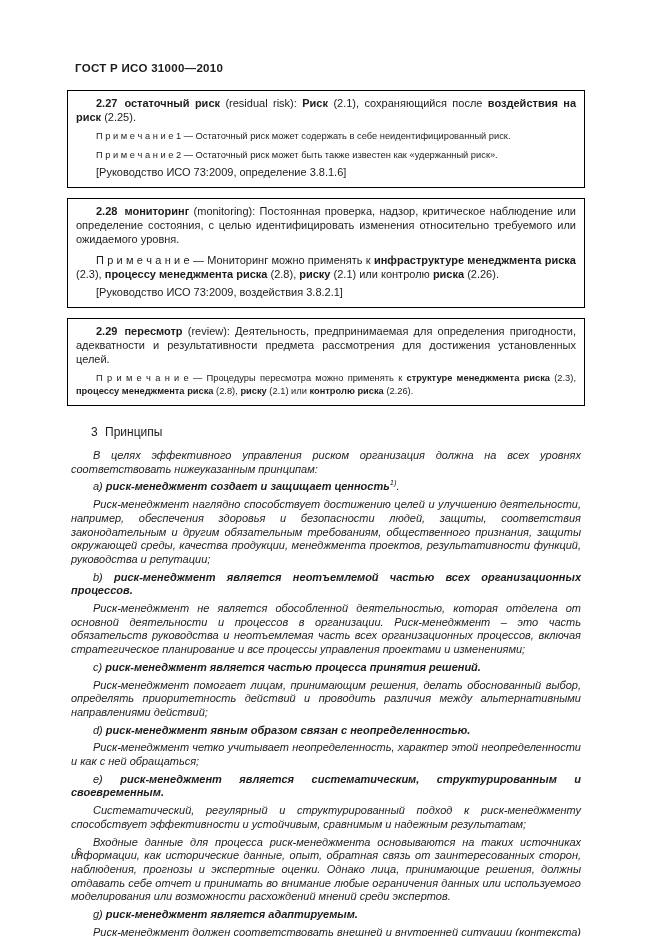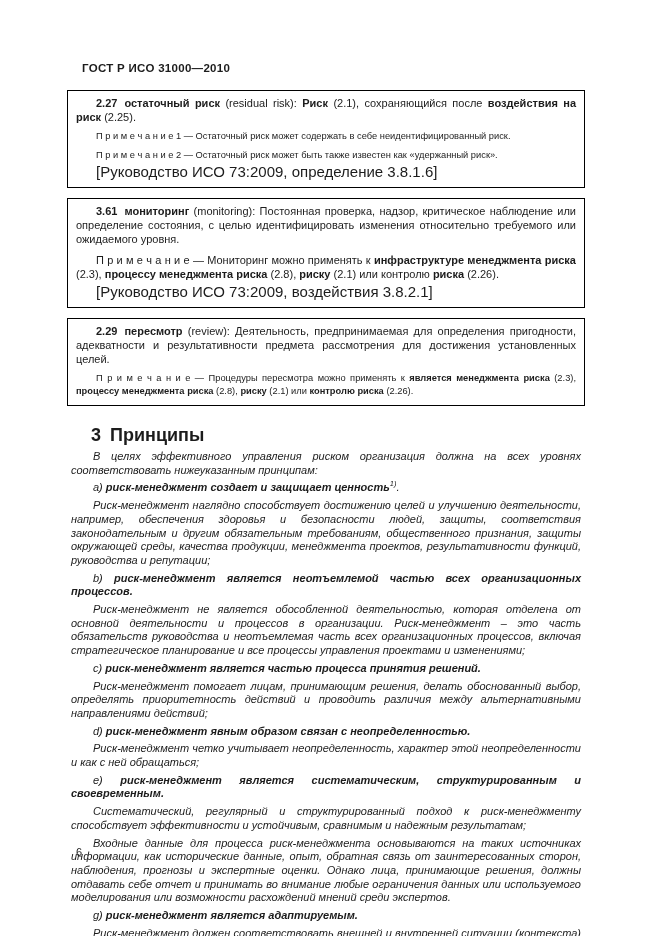--- a/index.html
+++ b/index.html
@@ -5,21 +5,21 @@
   html,body{margin:0;padding:0;background:#ffffff;}
   .page{
     position:relative;
     width:661px;height:936px;
     background:#ffffff;
     font-family:"Liberation Sans", sans-serif;
     color:#1c1c1c;
     overflow:hidden;
   }
   .doc-header{
-    position:absolute;left:82px;top:62px;
+    position:absolute;left:75px;top:62px;
     font-size:11.5px;font-weight:bold;letter-spacing:0.3px;
   }
   .content{
     position:absolute;left:67px;top:90px;width:518px;
   }
   .def-box{
     border:1px solid #000000;
     padding:5px 8px 8px 8px;
     margin-bottom:10px;
     box-sizing:border-box;
@@ -35,27 +35,27 @@
     font-size:9.3px;line-height:12.5px;
     text-align:justify;text-indent:20px;
   }
   .def-note{
     margin:7px 0 0 0;
     font-size:11px;line-height:14px;
     text-align:justify;text-indent:20px;
   }
   .def-source{
     margin:4px 0 0 0;
-    font-size:15px;line-height:14px;
+    font-size:11px;line-height:14px;
     text-indent:20px;
   }
   .section-heading{
-    margin:19px 0 4px 0;
+    margin:19px 0 10px 0;
     padding-left:24px;
-    font-size:18px;font-weight:bold;
+    font-size:12px;font-weight:normal;
     word-spacing:4px;
   }
   .body-p{
     margin:4px;
     font-size:11px;line-height:13.7px;
     text-align:justify;text-indent:22px;font-style:italic;
   }
   .b{font-weight:bold;}
   sup{font-size:7.5px;line-height:0;vertical-align:super;}
   .footnote-rule{
@@ -83,28 +83,28 @@
   <div class="content">
 
     <div class="def-box">
       <p class="def-main"><span class="b">2.27</span><span class="b">остаточный риск</span><span> (residual risk): </span><span class="b">Риск</span><span> (2.1), сохраняющийся после </span><span class="b">воздействия на риск</span><span> (2.25).</span></p>
       <p class="def-note-sm"><span>П р и м е ч а н и е   1 — Остаточный риск может содержать в себе неидентифицированный риск.</span></p>
       <p class="def-note-sm"><span>П р и м е ч а н и е   2 — Остаточный риск может быть также известен как «удержанный риск».</span></p>
       <p class="def-source">[Руководство ИСО 73:2009, определение 3.8.1.6]</p>
     </div>
 
     <div class="def-box">
-      <p class="def-main"><span class="b">3.61</span><span class="b">мониторинг</span><span> (monitoring): Постоянная проверка, надзор, критическое наблюдение или определение состояния, с целью идентифицировать изменения относительно требуемого или ожидаемого уровня.</span></p>
+      <p class="def-main"><span class="b">2.28</span><span class="b">мониторинг</span><span> (monitoring): Постоянная проверка, надзор, критическое наблюдение или определение состояния, с целью идентифицировать изменения относительно требуемого или ожидаемого уровня.</span></p>
       <p class="def-note"><span>П р и м е ч а н и е — Мониторинг можно применять к </span><span class="b">инфраструктуре менеджмента риска</span><span> (2.3), </span><span class="b">процессу менеджмента риска</span><span> (2.8), </span><span class="b">риску</span><span> (2.1) или контролю </span><span class="b">риска</span><span> (2.26).</span></p>
       <p class="def-source">[Руководство ИСО 73:2009, воздействия 3.8.2.1]</p>
     </div>
 
     <div class="def-box">
       <p class="def-main"><span class="b">2.29</span><span class="b">пересмотр</span><span> (review): Деятельность, предпринимаемая для определения пригодности, адекватности и результативности предмета рассмотрения для достижения установленных целей.</span></p>
-      <p class="def-note-sm"><span>П р и м е ч а н и е — Процедуры пересмотра можно применять к </span><span class="b">является менеджмента риска</span><span> (2.3), </span><span class="b">процессу менеджмента риска</span><span> (2.8), </span><span class="b">риску</span><span> (2.1) или </span><span class="b">контролю риска</span><span> (2.26).</span></p>
+      <p class="def-note-sm"><span>П р и м е ч а н и е — Процедуры пересмотра можно применять к </span><span class="b">структуре менеджмента риска</span><span> (2.3), </span><span class="b">процессу менеджмента риска</span><span> (2.8), </span><span class="b">риску</span><span> (2.1) или </span><span class="b">контролю риска</span><span> (2.26).</span></p>
     </div>
 
     <h2 class="section-heading">3 Принципы</h2>
 
     <p class="body-p"><span>В целях эффективного управления риском организация должна на всех уровнях соответствовать нижеуказанным принципам:</span></p>
     <p class="body-p"><span>a) </span><span class="b">риск-менеджмент создает и защищает ценность</span><sup>1)</sup><span>.</span></p>
     <p class="body-p"><span>Риск-менеджмент наглядно способствует достижению целей и улучшению деятельности, например, обеспечения здоровья и безопасности людей, защиты, соответствия законодательным и другим обязательным требованиям, общественного признания, защиты окружающей среды, качества продукции, менеджмента проектов, результативности функций, руководства и репутации;</span></p>
     <p class="body-p"><span>b) </span><span class="b">риск-менеджмент является неотъемлемой частью всех организационных процессов.</span></p>
     <p class="body-p"><span>Риск-менеджмент не является обособленной деятельностью, которая отделена от основной деятельности и процессов в организации. Риск-менеджмент – это часть обязательств руководства и неотъемлемая часть всех организационных процессов, включая стратегическое планирование и все процессы управления проектами и изменениями;</span></p>
     <p class="body-p"><span>c) </span><span class="b">риск-менеджмент является частью процесса принятия решений.</span></p>

